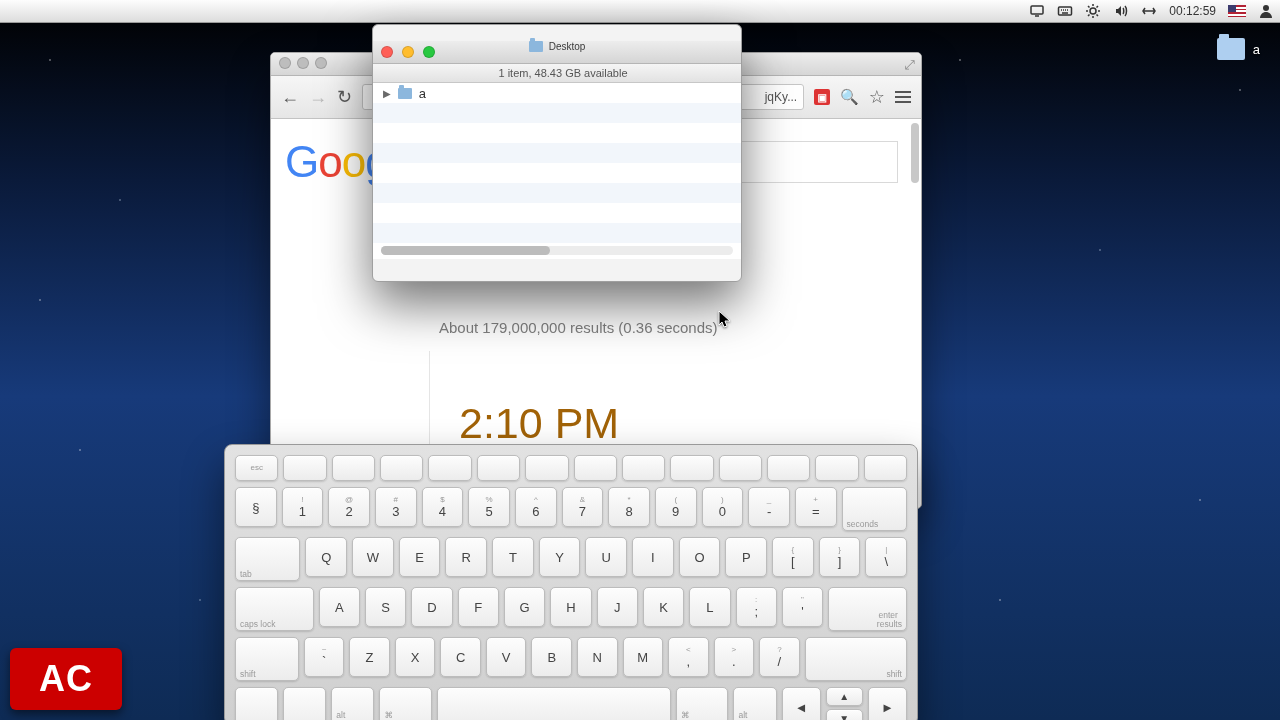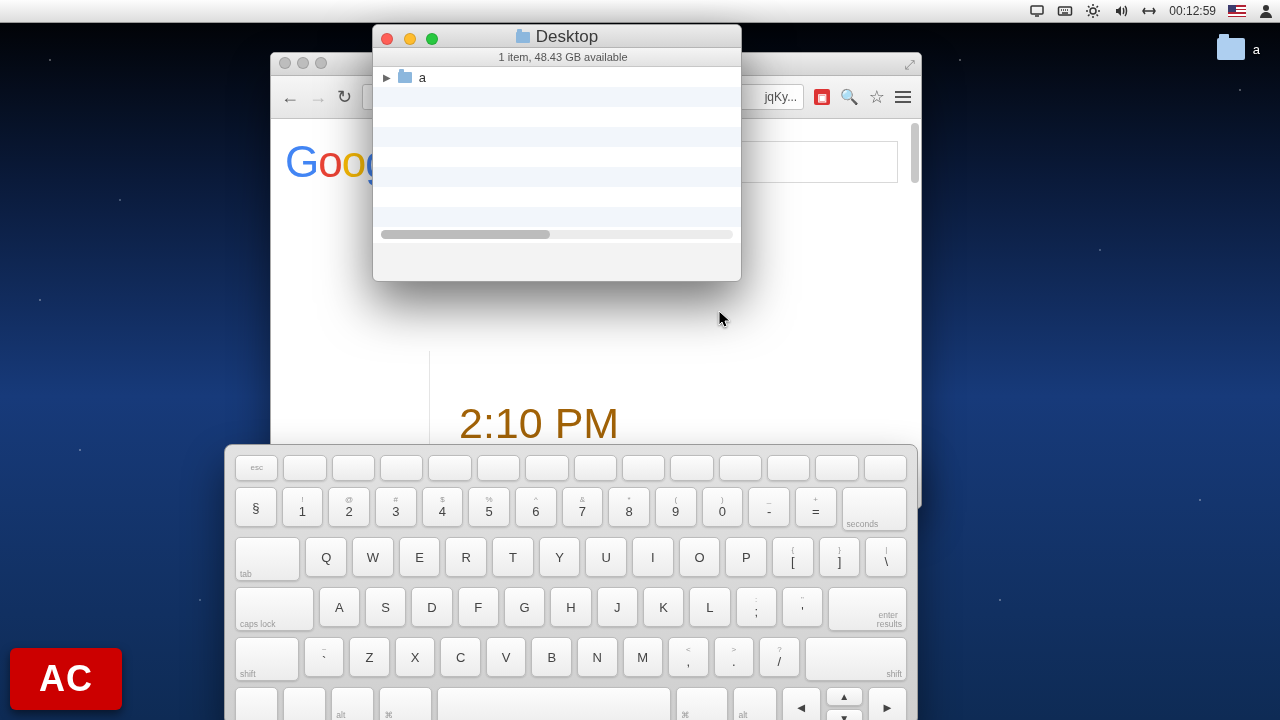--- a/index.html
+++ b/index.html
@@ -65,21 +65,21 @@
   .gsearch{position:absolute;left:155px;top:22px;width:470px;height:40px;border:1px solid #d9d9d9;background:#fff;}
   .gtabs{position:absolute;left:170px;top:140px;display:flex;gap:32px;color:#777;font-size:16px;}
   .resultstats{position:absolute;left:168px;top:200px;color:#808080;font-size:15px;}
   .bigtime{position:absolute;left:188px;top:280px;font-size:43px;color:#a16207;font-weight:400;font-family:Arial,sans-serif;}
   .datestr{position:absolute;left:188px;top:338px;font-size:20px;color:#777;font-family:Arial,sans-serif;}
   .leftrule{position:absolute;left:158px;top:232px;width:1px;height:160px;background:#e5e5e5;}
   
   .finder{position:absolute;left:372px;top:24px;width:368px;height:256px;
     background:#f3f3f3;border:1px solid #9f9f9f;border-radius:6px;box-shadow:0 22px 50px rgba(0,0,0,.55);overflow:hidden;}
   .finder-titlebar{height:22px;background:linear-gradient(#ededed,#d5d5d5);border-bottom:1px solid #b5b5b5;
-    display:flex;align-items:flex-end;justify-content:center;position:relative;color:#3a3a3a;font-size:17px;}
+    display:flex;align-items:flex-start;justify-content:center;position:relative;color:#3a3a3a;font-size:10px;margin-top:16px;}
   .finder-titlebar .traffic{position:absolute;left:8px;top:5px;}
   .finder-titlebar .traffic .r{background:#ff5f57;}
   .finder-titlebar .traffic .y{background:#ffbd2e;}
   .finder-titlebar .traffic .g{background:#28c840;}
   .finder-titlebar .ti{display:flex;align-items:center;gap:6px;}
   .mini-folder{width:14px;height:11px;background:#8cb7dd;border-radius:1px;position:relative;display:inline-block;}
   .mini-folder:before{content:"";position:absolute;top:-3px;left:1px;width:5px;height:3px;background:#8cb7dd;border-radius:1px 1px 0 0;}
   .finder-status{height:18px;background:linear-gradient(#f5f5f5,#e2e2e2);border-bottom:1px solid #c7c7c7;text-align:center;font-size:11px;color:#555;line-height:18px;padding-left:12px;}
   .col-head{height:18px;background:linear-gradient(#c7dcf3,#88b4e8);border-bottom:1px solid #6a93c2;padding-left:54px;font-size:12px;color:#1a1a1a;line-height:18px;font-weight:500;}
   .finder-rows{background:#fff;height:176px;position:relative;}
@@ -189,20 +189,21 @@
     <div class="google-logo">
       <span>G</span><span>o</span><span>o</span><span>g</span>
     </div>
     <div class="gsearch"></div>
     <div class="gtabs">
       <span>s</span>
       <span>Videos</span>
       <span>Mo</span>
     </div>
     <div class="leftrule"></div>
+    <div class="resultstats">About 179,000,000 results (0.36 seconds)</div>
     <div class="bigtime">2:10 PM</div>
     <div class="datestr">Tuesday, July 1, 2014 (GMT)</div>
   </div>
 </div>
 
 <div class="finder">
   <div class="finder-titlebar">
     <span class="traffic">
       <span class="r"></span>
       <span class="y"></span>

